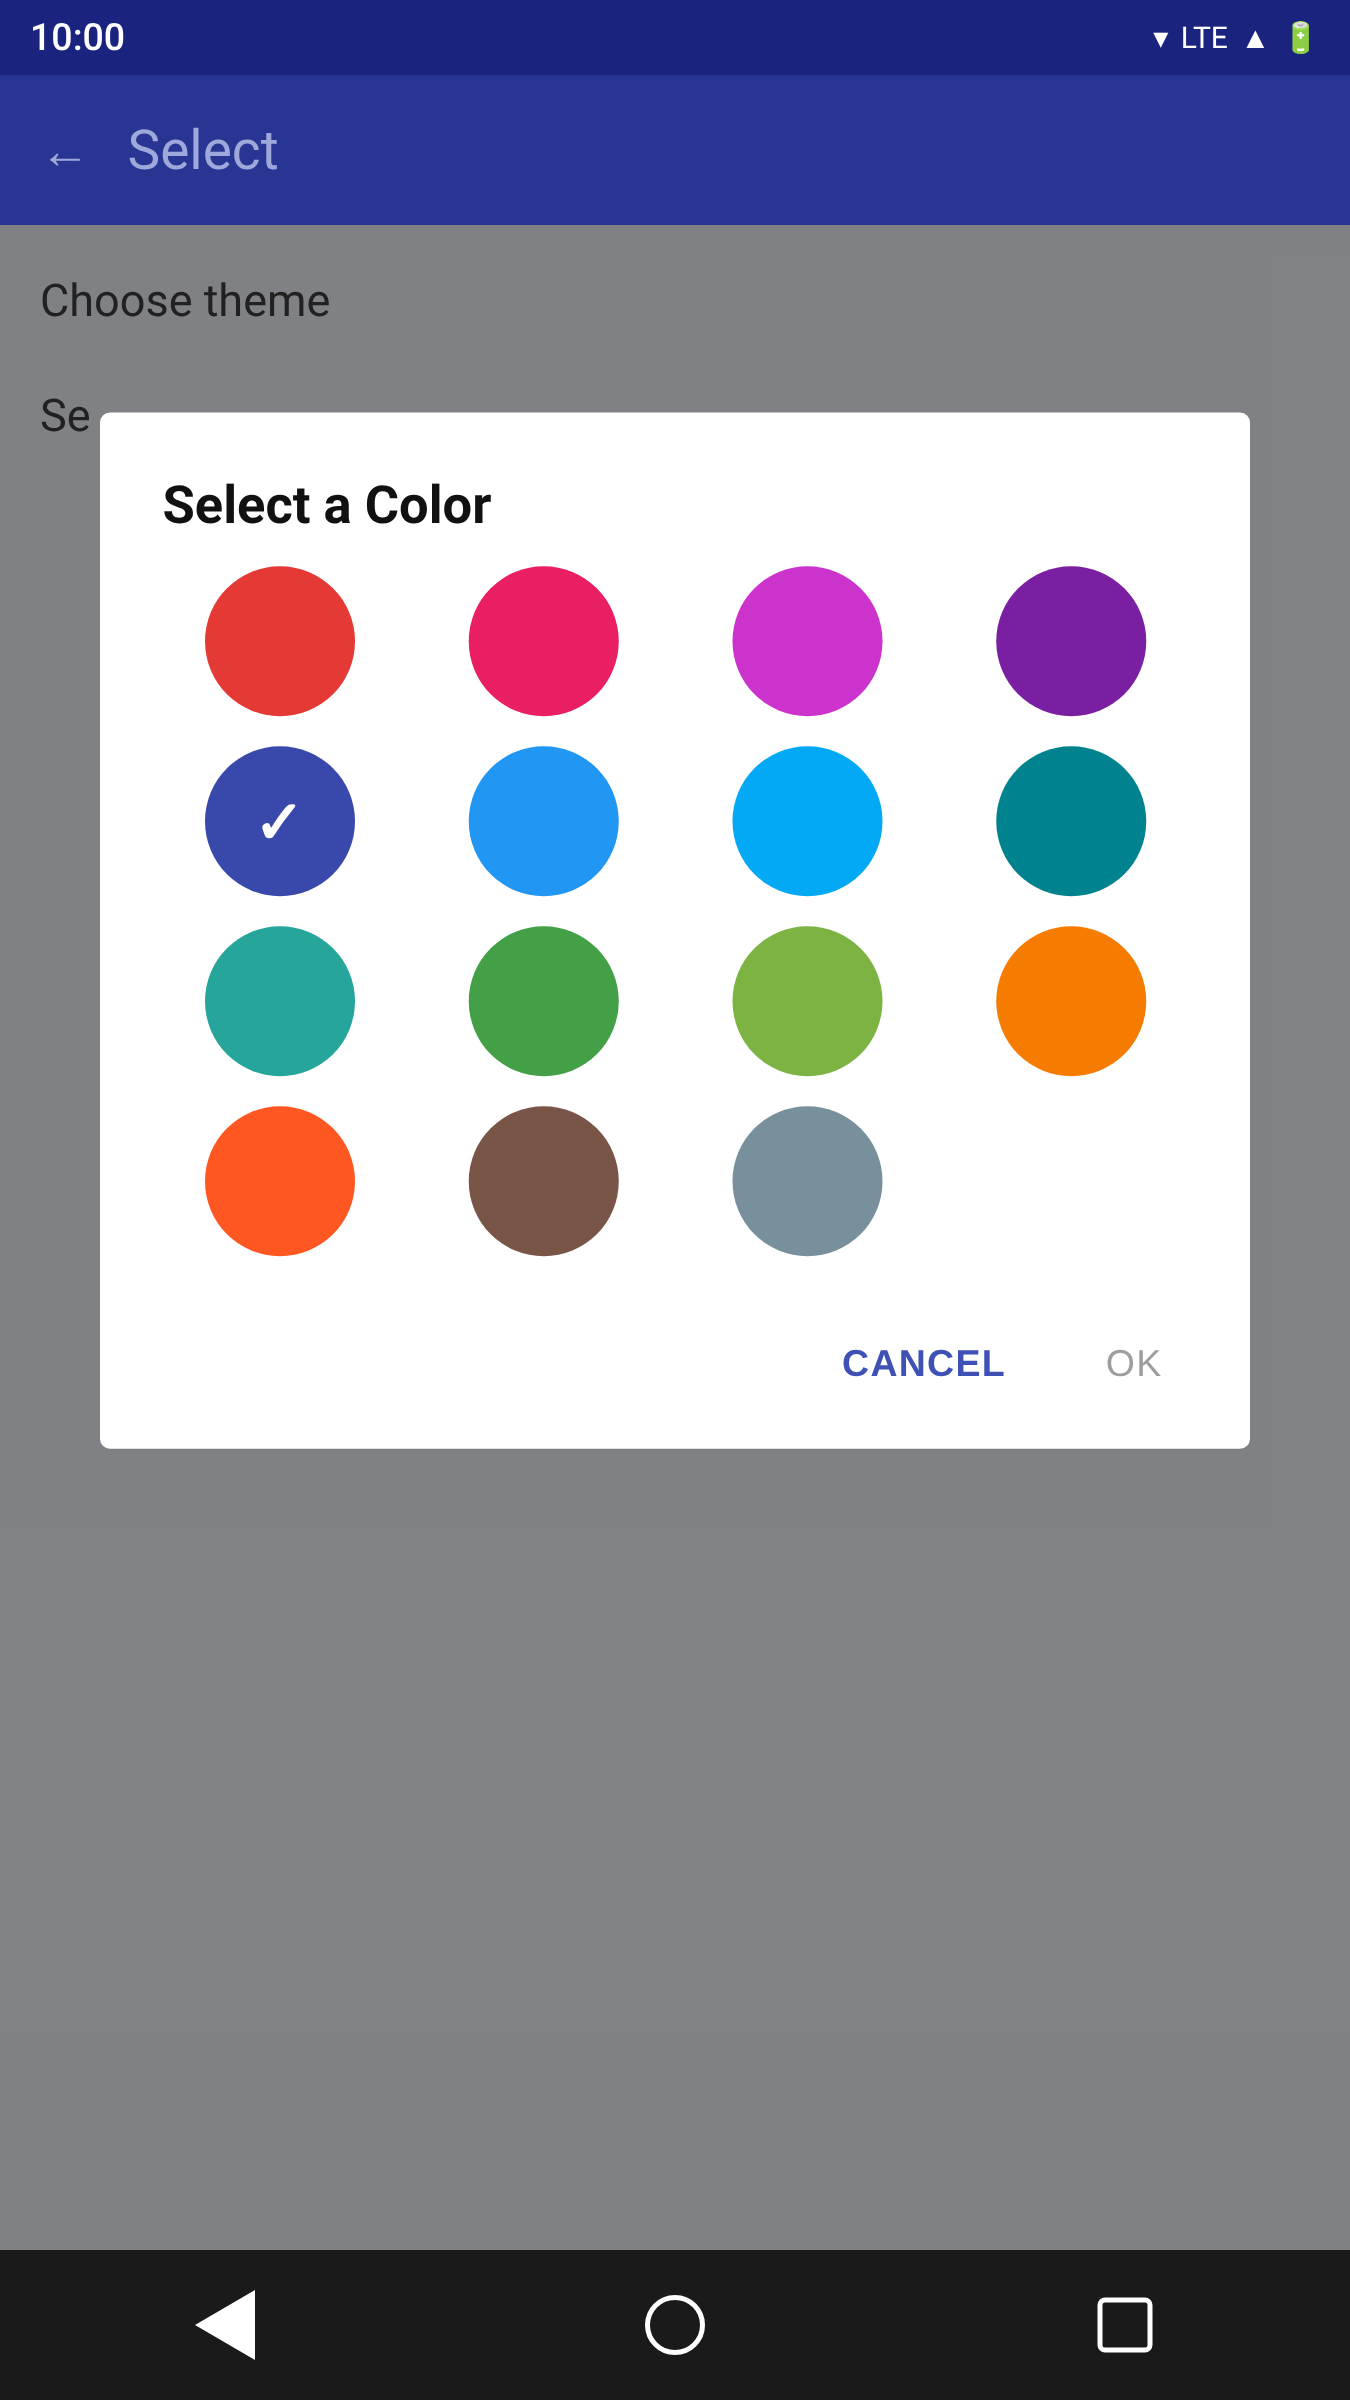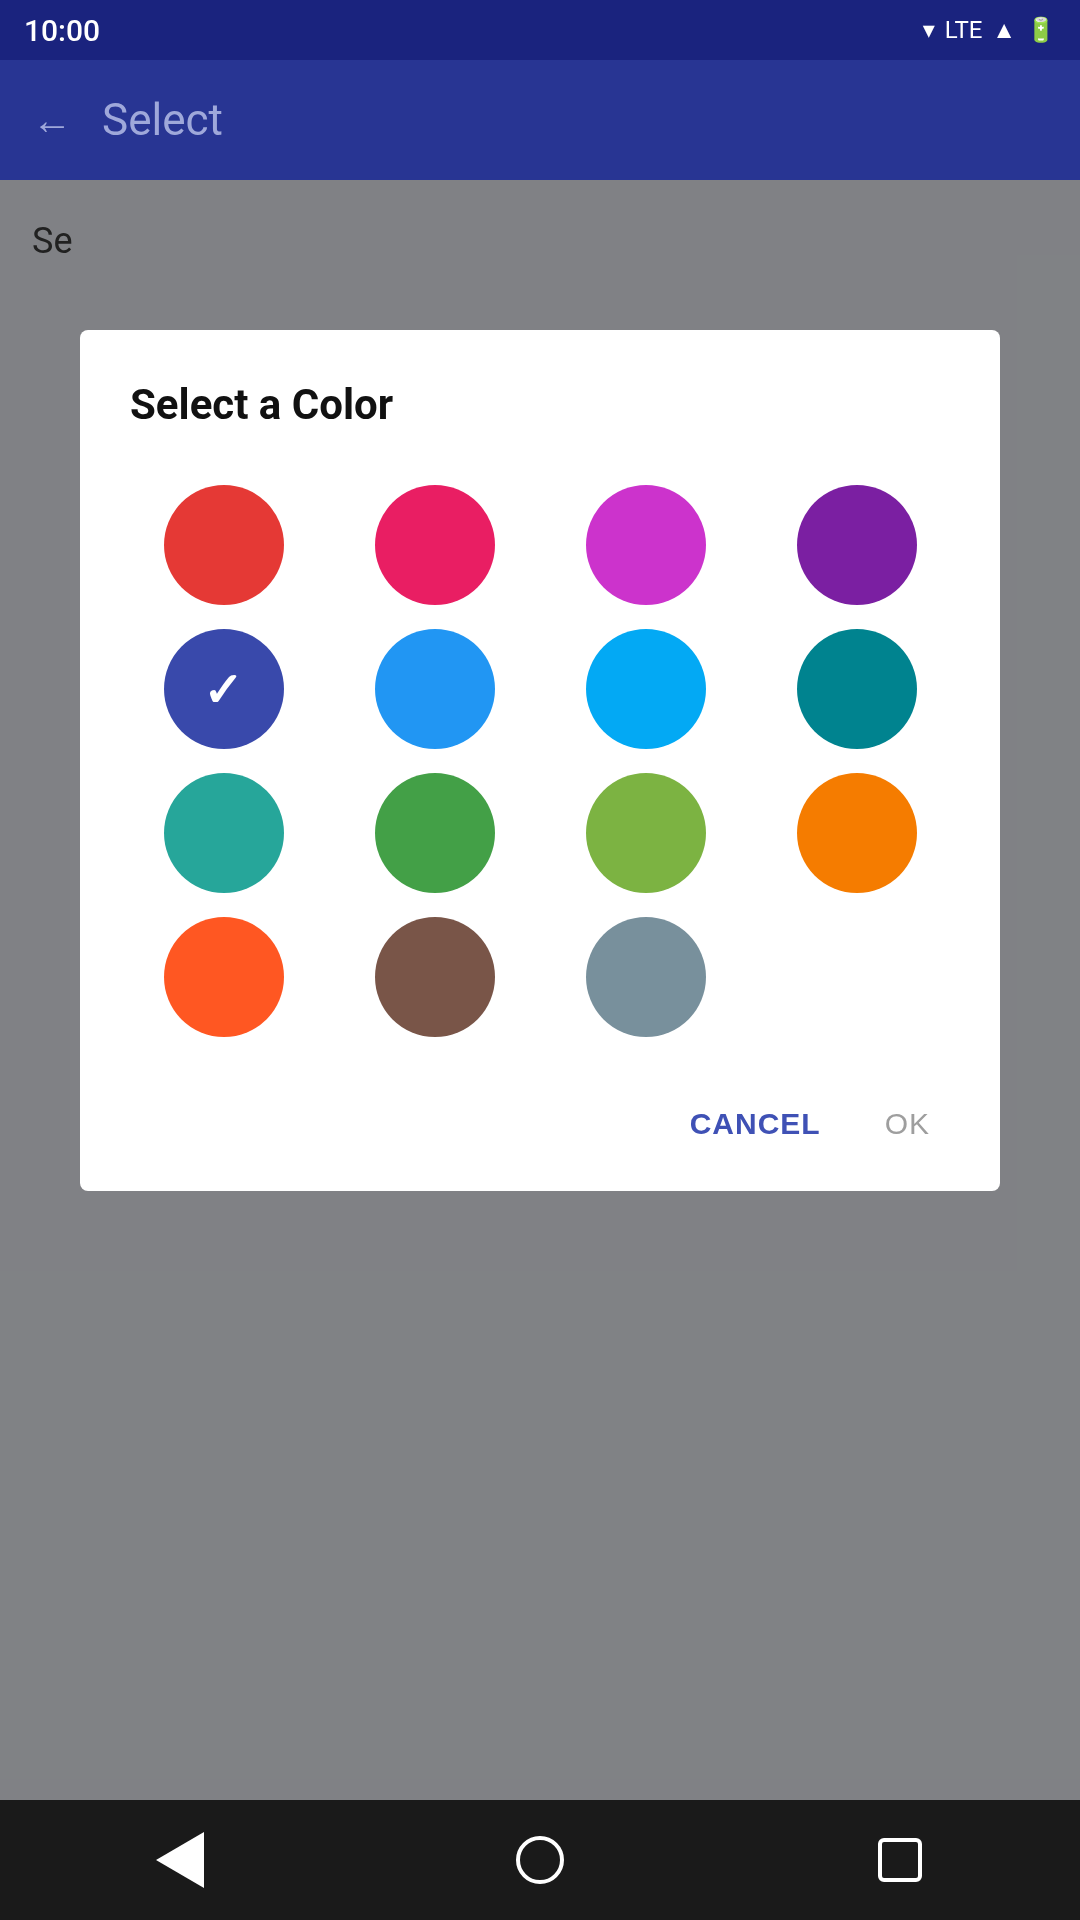--- a/index.html
+++ b/index.html
@@ -110,21 +110,21 @@
       background: #ffffff;
       border-radius: 8px;
       z-index: 10;
       padding: 50px 50px 40px 50px;
     }
 
     .dialog-title {
       font-size: 42px;
       font-weight: 700;
       color: #111;
-      margin-bottom: 56px;
+      margin-bottom: 24px;
     }
 
     .color-grid {
       display: grid;
       grid-template-columns: repeat(4, 1fr);
       gap: 24px;
       margin-bottom: 50px;
     }
 
     .color-circle {
@@ -142,21 +142,21 @@
     .color-circle.selected::after {
       content: '✓';
       color: white;
       font-size: 48px;
       font-weight: bold;
     }
 
     .dialog-actions {
       display: flex;
       justify-content: flex-end;
-      gap: 24px;
+      gap: 40px;
       padding-top: 10px;
     }
 
     .btn-cancel {
       color: #3f51b5;
       font-size: 30px;
       font-weight: 600;
       letter-spacing: 1px;
       background: none;
       border: none;
@@ -237,20 +237,21 @@
     <span>🔋</span>
   </div>
 </div>
 
 <div class="app-bar">
   <span class="back-arrow">←</span>
   <span class="app-bar-title">Select</span>
 </div>
 
 <div class="bg-content">
+  <div class="bg-text-1">Choose theme</div>
   <div class="bg-text-2">Se</div>
 </div>
 
 <div class="scrim"></div>
 
 <div class="dialog">
   <div class="dialog-title">Select a Color</div>
 
   <div class="color-grid" id="color-grid">
       <div class="color-circle" title="Red Orange" style="background-color: rgb(229, 57, 53);"></div>

